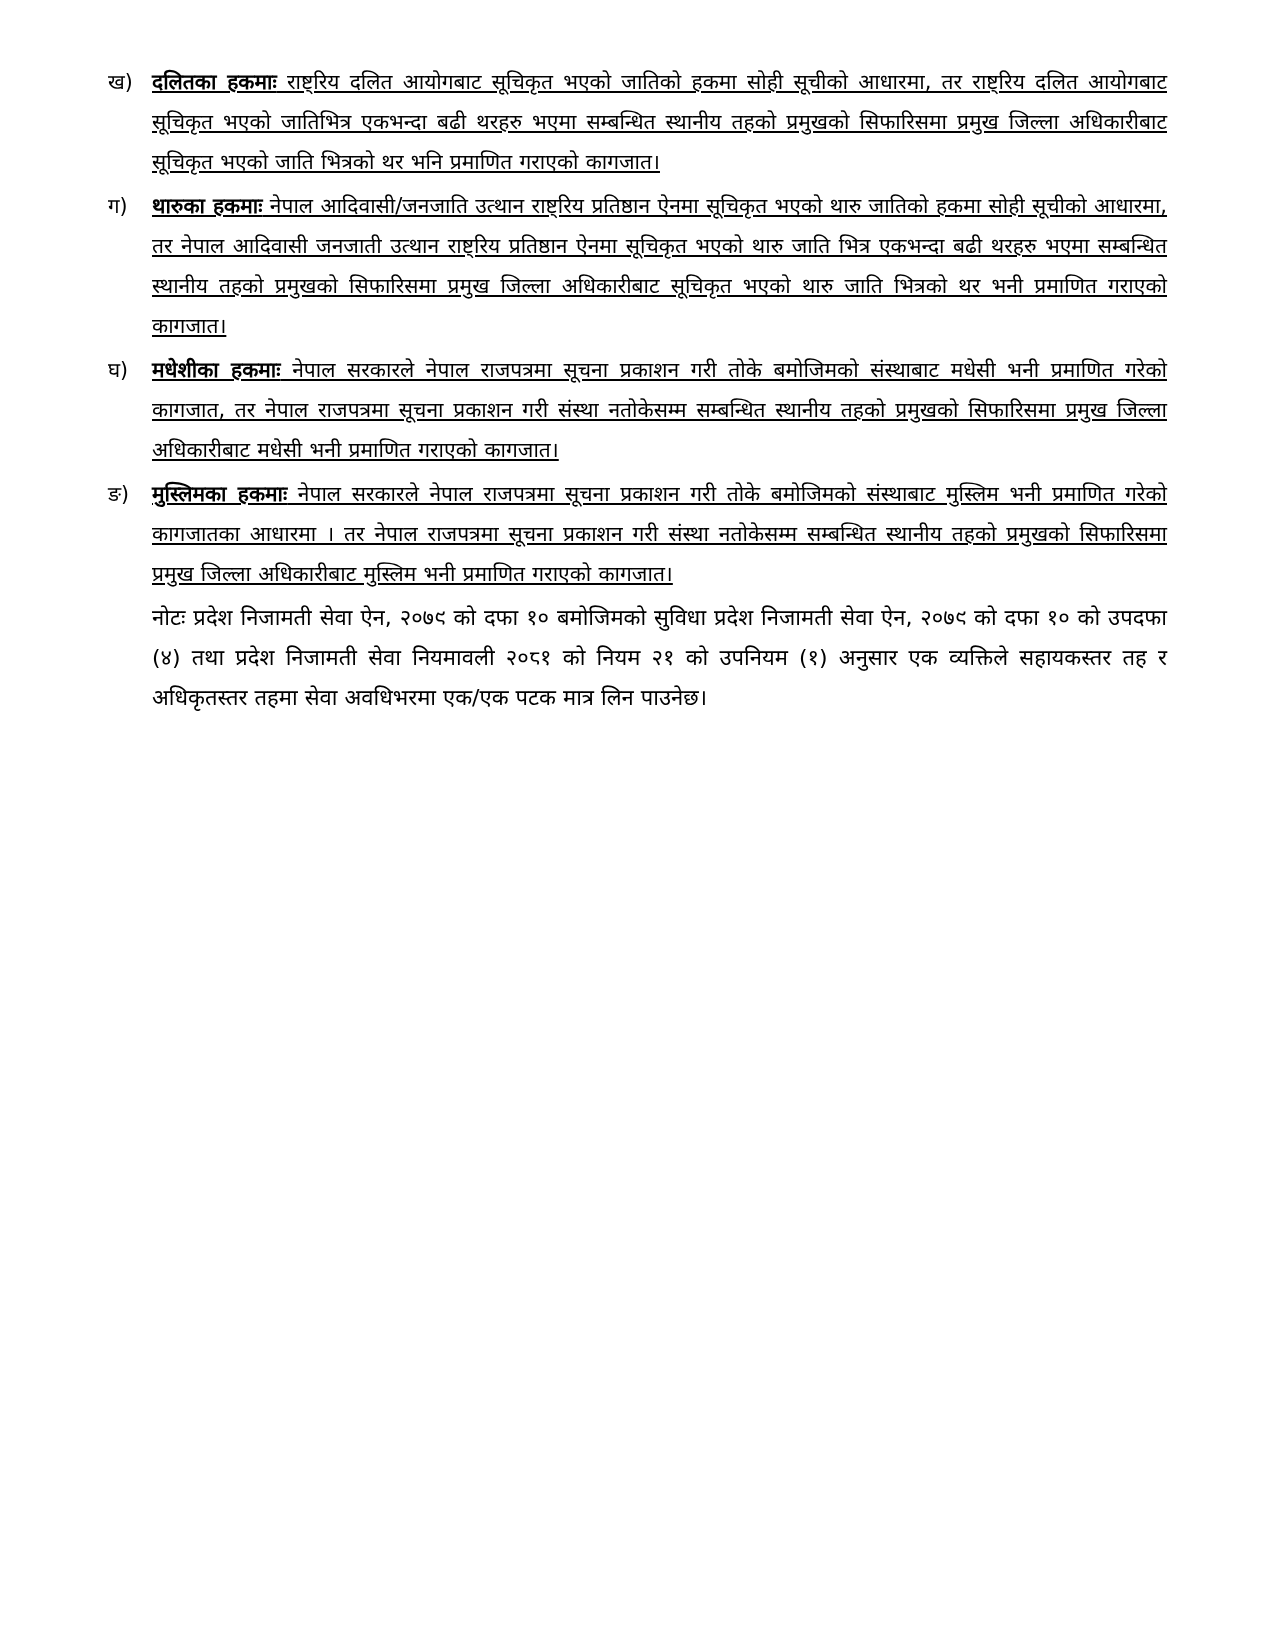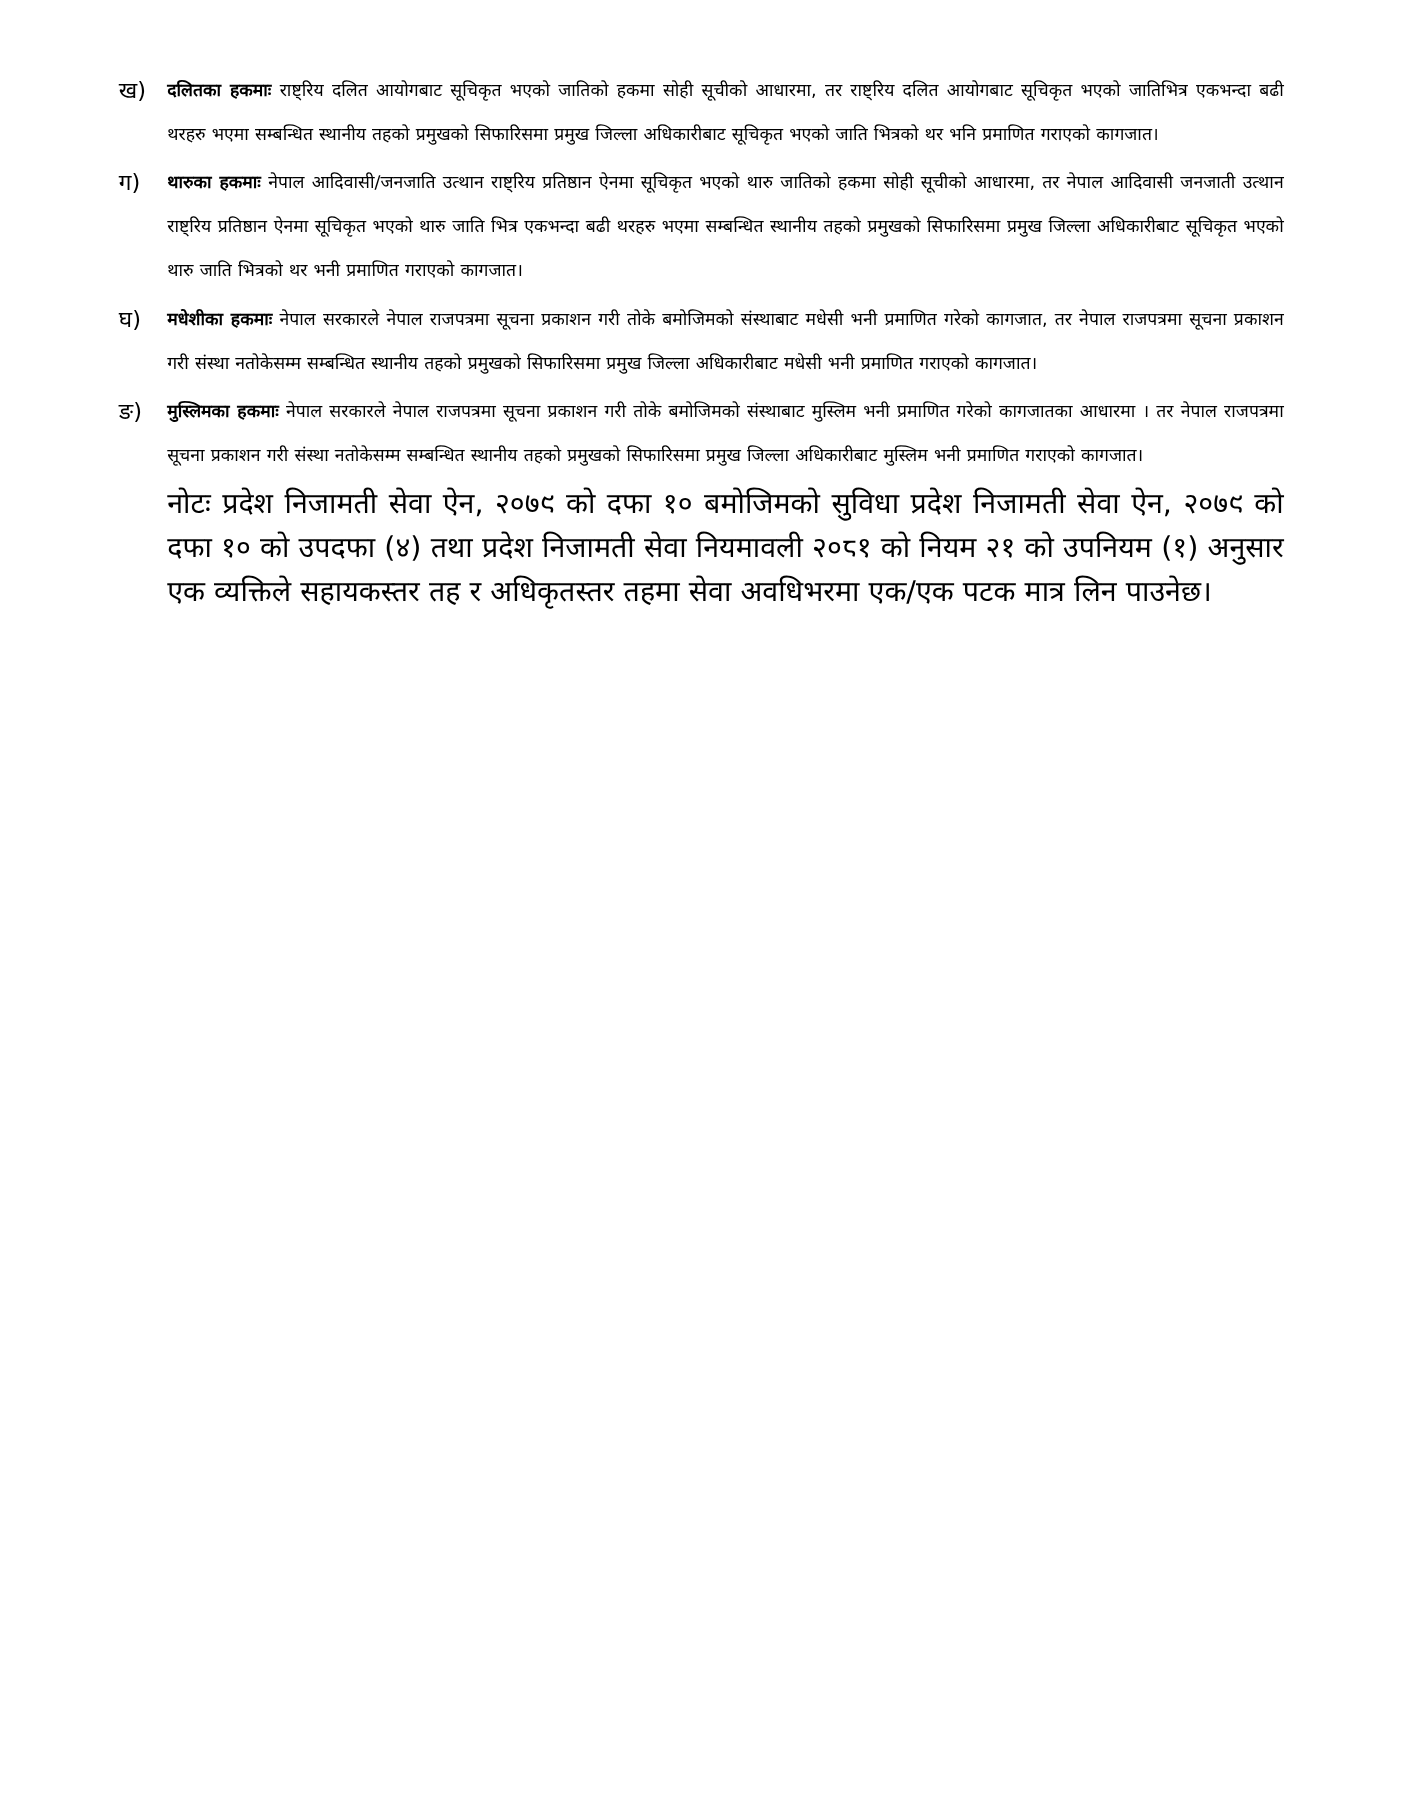--- a/index.html
+++ b/index.html
@@ -30,36 +30,37 @@
   .marker {
     flex: 0 0 auto;
     width: 44px;
     font-size: 20.5px;
     line-height: 40px;
     text-align: left;
     white-space: nowrap;
   }
   .body-text {
     flex: 1 1 auto;
-    font-size: 16px;
+    font-size: 21px;
     line-height: 40px;
     text-align: justify;
     text-justify: inter-word;
     text-align-last: left;
     word-spacing: 0.5px;
+    text-decoration: underline;
   }
   .body-text .lead {
     font-weight: bold;
   }
   .note-block {
     margin-top: 2px;
     padding-left: 44px;
   }
   .note-text {
-    font-size: 26px;
+    font-size: 22px;
     line-height: 40px;
     text-align: justify;
     text-justify: inter-word;
     text-align-last: left;
   }
   .note-text .lead {
     font-weight: normal;
   }
 </style>
 </head>

